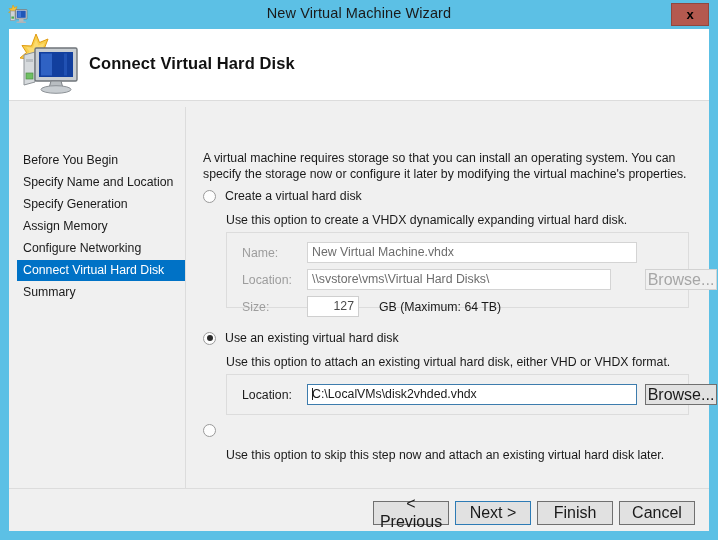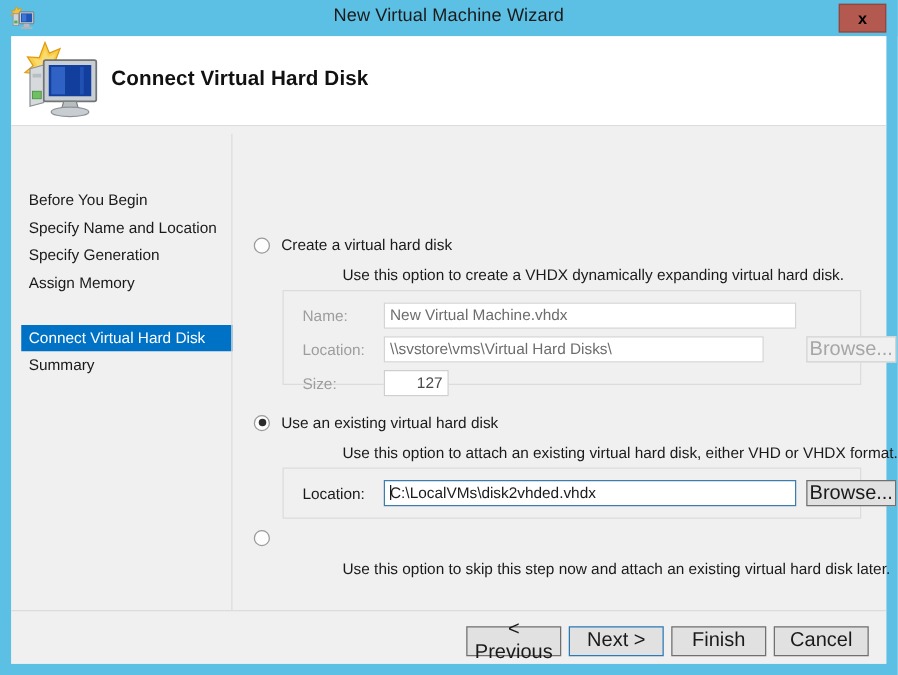--- a/index.html
+++ b/index.html
@@ -175,21 +175,20 @@
     color: #1a1a1a;
     white-space: nowrap;
     cursor: default;
   }
   .sub-desc {
     position: absolute;
     left: 40px;
     font-size: 12.3px;
     color: #1a1a1a;
     white-space: nowrap;
-    margin-left: 48px;
   }
   .groupbox {
     position: absolute;
     border: 1px solid #dcdcdc;
     background: #f0f0f0;
     box-sizing: border-box;
   }
   .fld-label {
     position: absolute;
     font-size: 12.3px;
@@ -317,44 +316,47 @@
       <div class="header-title">Connect Virtual Hard Disk</div>
     </div>
 
     <div class="body-area">
 
       <div class="sidebar">
         <div class="nav-item" style="top:49px">Before You Begin</div>
         <div class="nav-item" style="top:71px">Specify Name and Location</div>
         <div class="nav-item" style="top:93px">Specify Generation</div>
         <div class="nav-item" style="top:115px">Assign Memory</div>
+        <div class="nav-item" style="top:137px">Configure Networking</div>
         <div class="nav-item selected" style="top:159px">Connect Virtual Hard Disk</div>
         <div class="nav-item" style="top:181px">Summary</div>
       </div>
       <div class="divider-v"></div>
 
       <div class="content">
 
+        <div class="intro">A virtual machine requires storage so that you can install an operating system. You can specify the storage now or configure it later by modifying the virtual machine's properties.</div>
 
         <div class="radio-row" style="top:88px">
           <span class="radio"></span>
           <span class="radio-label">Create a virtual hard disk</span>
         </div>
         <div class="sub-desc" style="top:112px">Use this option to create a VHDX dynamically expanding virtual hard disk.</div>
 
         <div class="groupbox" style="left:40px; top:131px; width:463px; height:76px;">
           <div class="fld-label disabled" style="left:15px; top:13px;">Name:</div>
           <div class="textbox disabled" style="left:80px; top:9px; width:330px; height:21px;">New Virtual Machine.vhdx</div>
 
           <div class="fld-label disabled" style="left:15px; top:40px;">Location:</div>
           <div class="textbox disabled" style="left:80px; top:36px; width:304px; height:21px;">\\svstore\vms\Virtual Hard Disks\</div>
           <div class="btn disabled" style="left:418px; top:36px; width:72px; height:21px;">Browse...</div>
 
           <div class="fld-label disabled" style="left:15px; top:67px;">Size:</div>
           <div class="numbox" style="left:80px; top:63px; width:52px; height:21px;">127</div>
+          <div class="unit-text" style="left:152px; top:67px;">GB (Maximum: 64 TB)</div>
         </div>
 
         <div class="radio-row" style="top:230px">
           <span class="radio checked"></span>
           <span class="radio-label">Use an existing virtual hard disk</span>
         </div>
         <div class="sub-desc" style="top:254px">Use this option to attach an existing virtual hard disk, either VHD or VHDX format.</div>
 
         <div class="groupbox" style="left:40px; top:273px; width:463px; height:41px;">
           <div class="fld-label enabled" style="left:15px; top:13px;">Location:</div>

